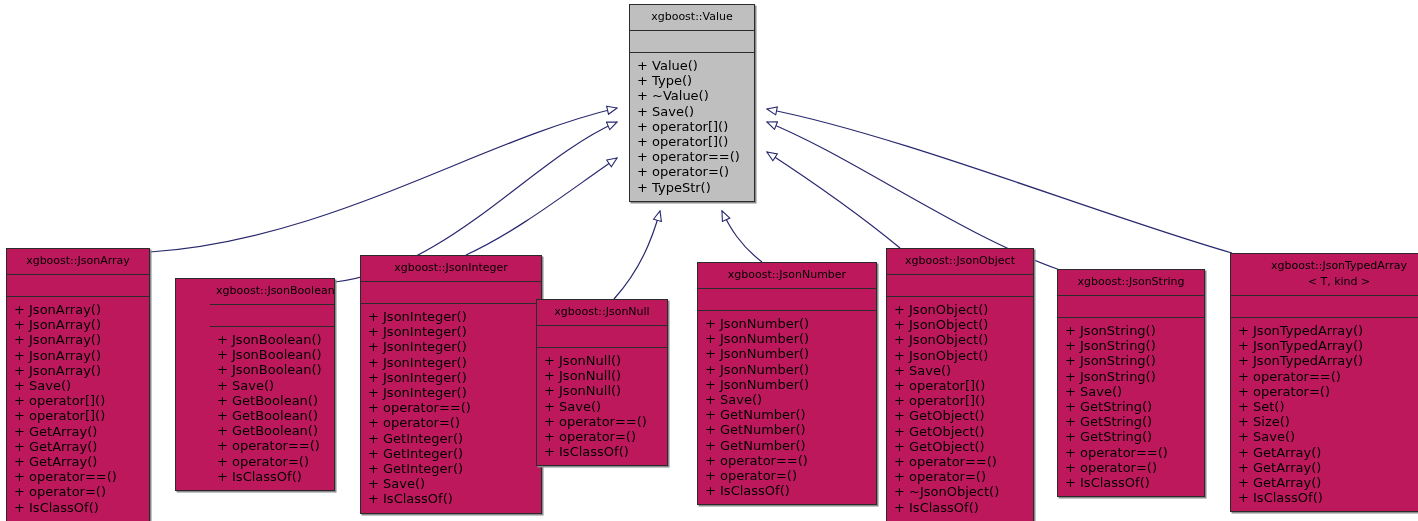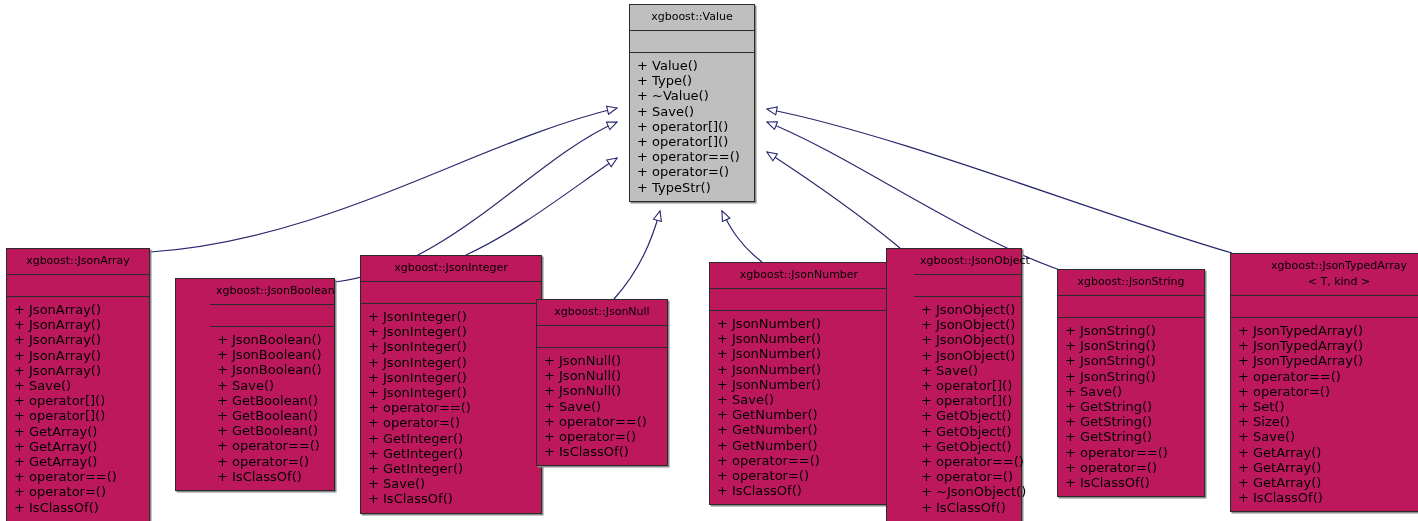--- a/index.html
+++ b/index.html
@@ -185,41 +185,41 @@
         <div class="class-methods">
           <div class="method-row">+ JsonNull()</div>
           <div class="method-row">+ JsonNull()</div>
           <div class="method-row">+ JsonNull()</div>
           <div class="method-row">+ Save()</div>
           <div class="method-row">+ operator==()</div>
           <div class="method-row">+ operator=()</div>
           <div class="method-row">+ IsClassOf()</div>
         </div>
       </div>
-      <div class="uml-class" style="left: 697px; top: 262px; width: 180px; margin-left: 12px;">
+      <div class="uml-class" style="left: 697px; top: 262px; width: 180px;">
         <div class="class-title">
           <span class="tmpl-line">xgboost::JsonNumber</span>
         </div>
         <div class="class-attrs"></div>
         <div class="class-methods">
           <div class="method-row">+ JsonNumber()</div>
           <div class="method-row">+ JsonNumber()</div>
           <div class="method-row">+ JsonNumber()</div>
           <div class="method-row">+ JsonNumber()</div>
           <div class="method-row">+ JsonNumber()</div>
           <div class="method-row">+ Save()</div>
           <div class="method-row">+ GetNumber()</div>
           <div class="method-row">+ GetNumber()</div>
           <div class="method-row">+ GetNumber()</div>
           <div class="method-row">+ operator==()</div>
           <div class="method-row">+ operator=()</div>
           <div class="method-row">+ IsClassOf()</div>
         </div>
       </div>
-      <div class="uml-class" style="left: 886px; top: 248px; width: 136px; padding-left: 27px;">
+      <div class="uml-class" style="left: 886px; top: 248px; width: 148px;">
         <div class="class-title">
           <span class="tmpl-line">xgboost::JsonObject</span>
         </div>
         <div class="class-attrs"></div>
         <div class="class-methods">
           <div class="method-row">+ JsonObject()</div>
           <div class="method-row">+ JsonObject()</div>
           <div class="method-row">+ JsonObject()</div>
           <div class="method-row">+ JsonObject()</div>
           <div class="method-row">+ Save()</div>

